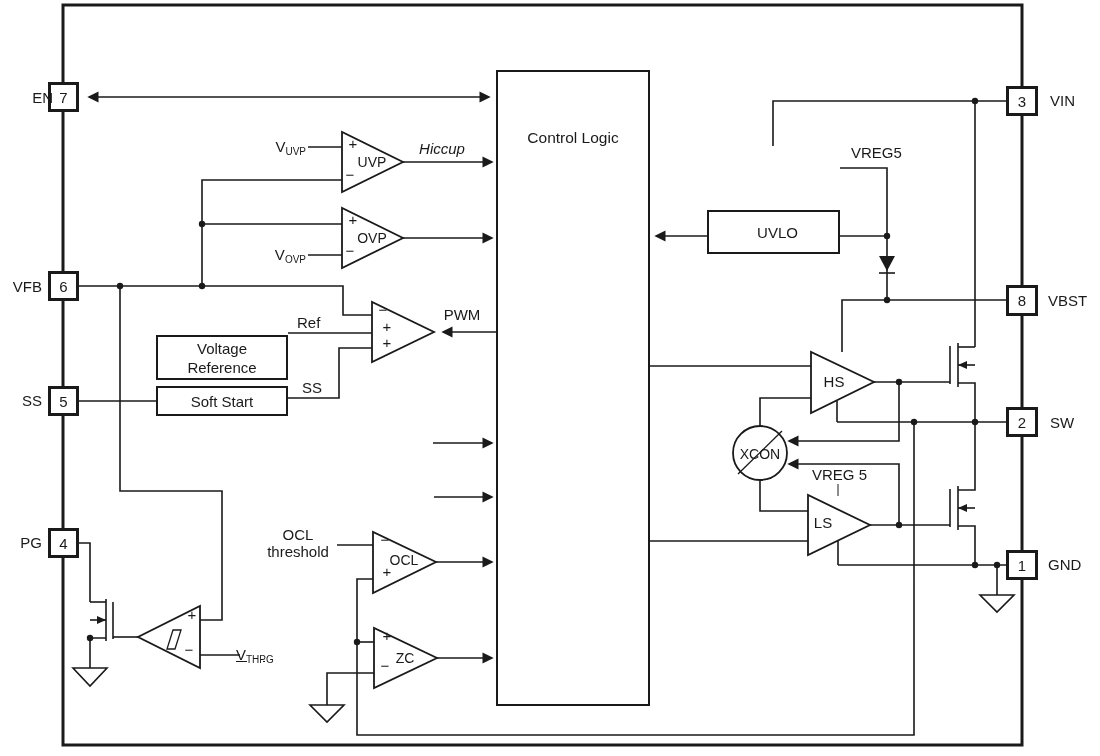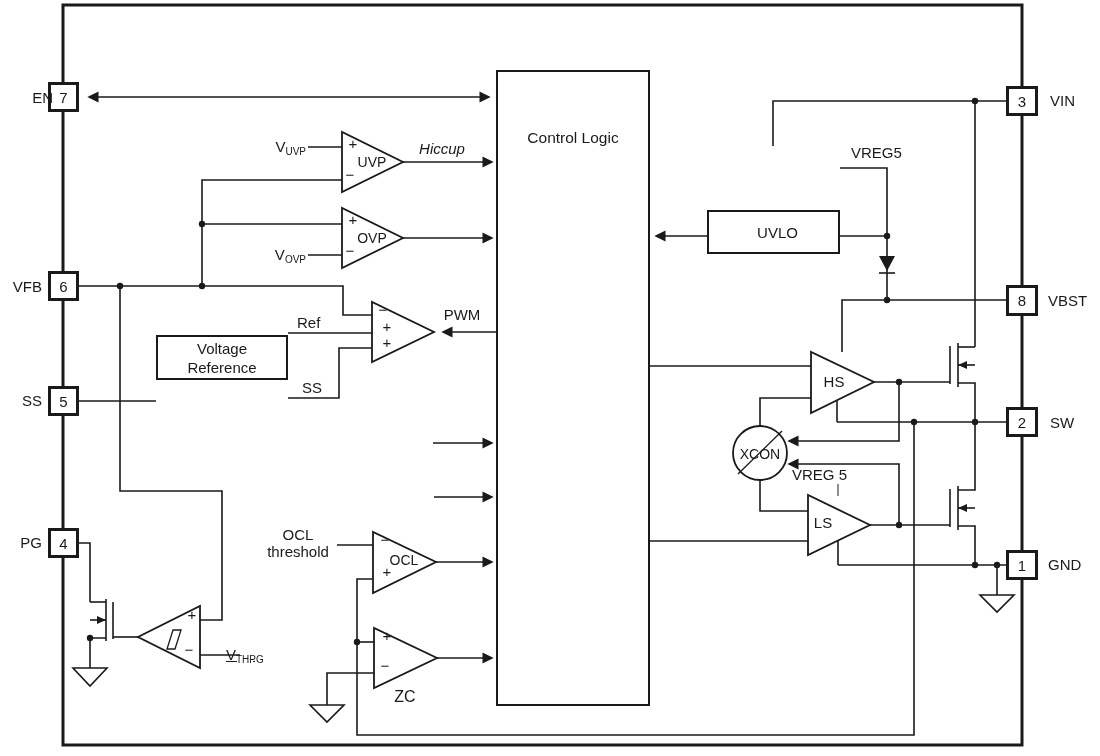--- a/index.html
+++ b/index.html
@@ -199,38 +199,41 @@
   <div class="box" style="left:496px;top:70px;width:154px;height:636px;border-width:2.5px;justify-content:flex-start;">
     <span style="margin-top:56px;font-size:15.5px;">Control Logic</span>
   </div>
   <div class="box" style="left:707px;top:210px;width:133px;height:44px;padding-left:8px;">
       <span>UVLO</span>
     </div>
   <div class="box" style="left:156px;top:311px;width:132px;height:45px;margin-top:24px;">
     <span>Voltage</span>
     <span>Reference</span>
   </div>
+  <div class="box" style="left:156px;top:386px;width:132px;height:30px;">
+      <span>Soft Start</span>
+    </div>
 
   <div class="lbl ctr" style="left:350px;top:153px;width:44px;font-size:14px;">UVP</div>
   <div class="lbl ctr" style="left:350px;top:229px;width:44px;font-size:14px;">OVP</div>
   <div class="lbl ctr" style="left:382px;top:551px;width:44px;font-size:14px;">OCL</div>
-  <div class="lbl ctr" style="left:385px;top:688px;width:40px;font-size:16px;">ZC</div>
+  <div class="lbl ctr" style="left:385px;top:649px;width:40px;font-size:14px;">ZC</div>
   <div class="lbl ctr" style="left:812px;top:373px;width:44px;">HS</div>
   <div class="lbl ctr" style="left:801px;top:514px;width:44px;">LS</div>
   <div class="lbl ctr" style="left:733px;top:445px;width:54px;font-size:14px;">XCON</div>
 
   <div class="lbl ctr" style="left:410px;top:140px;width:64px;font-style:italic;">Hiccup</div>
   <div class="lbl ctr" style="left:436px;top:306px;width:52px;">PWM</div>
   <div class="lbl" style="left:297px;top:314px;">Ref</div>
   <div class="lbl" style="left:302px;top:379px;">SS</div>
   <div class="lbl" style="left:851px;top:144px;text-align:center;">VREG5</div>
-  <div class="lbl" style="left:792px;top:466px;">VREG 5</div>
+  <div class="lbl" style="left:812px;top:466px;">VREG 5</div>
   <div class="lbl rgt" style="left:246px;top:138px;width:60px;"><span>V</span><sub>UVP</sub></div>
   <div class="lbl rgt" style="left:246px;top:246px;width:60px;"><span>V</span><sub>OVP</sub></div>
-  <div class="lbl" style="left:226px;top:646px;text-decoration:underline;"><span>V</span><sub>THPG</sub></div>
+  <div class="lbl" style="left:236px;top:646px;text-decoration:underline;"><span>V</span><sub>THPG</sub></div>
   <div class="lbl ctr" style="left:253px;top:526px;width:90px;line-height:17px;">
     <span style="display:block;">OCL</span>
     <span style="display:block;text-align:center;">threshold</span>
   </div>
 
   <div class="sign" style="left:346px;top:137px;">+</div>
   <div class="sign" style="left:343px;top:168px;">−</div>
   <div class="sign" style="left:346px;top:213px;">+</div>
   <div class="sign" style="left:343px;top:244px;">−</div>
   <div class="sign" style="left:376px;top:303px;">−</div>

